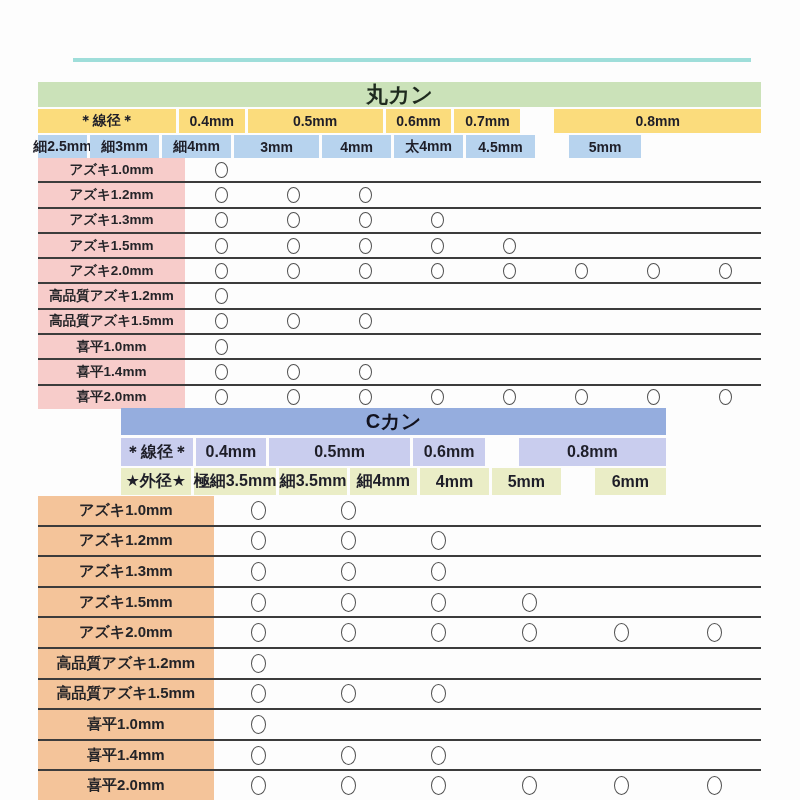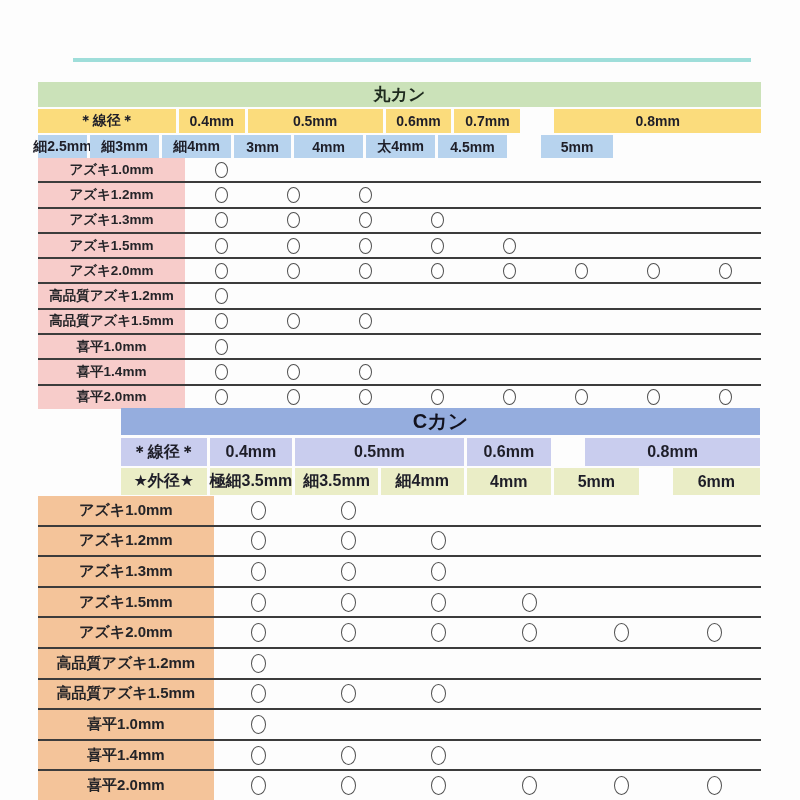--- a/index.html
+++ b/index.html
@@ -22,30 +22,30 @@
   .trow:not(:last-child){border-bottom:2px solid #3C3C3C;}
   .rlabel{display:flex;align-items:center;justify-content:center;font-weight:700;color:#242428;
           box-sizing:border-box;white-space:nowrap;}
   .ccell{display:flex;align-items:center;justify-content:center;box-sizing:border-box;}
   .circ{border-radius:50%;background:#fff;box-sizing:border-box;}
   .circ1{width:13px;height:16px;border:1.6px solid #4F4F4F;}
   .circ2{width:15px;height:19px;border:1.8px solid #4F4F4F;}
 
   
   #t1{position:absolute;left:38px;top:82px;width:723px;}
-  .bar1{height:25px;background:#CBE2B9;font-size:17px;color:#1E2A1E;margin-bottom:2px;}
+  .bar1{height:25px;background:#CBE2B9;font-size:22px;color:#1E2A1E;margin-bottom:2px;}
   .wire1{height:24px;margin-bottom:2px;}
   .wire1 .hcell{background:#FBDC7C;font-size:14px;}
   .outer1{height:23px;}
   .outer1 .hcell{background:#B7D3EE;font-size:14px;}
   #t1-body{height:251px;}
   #t1-body .rlabel{background:#F7CCCA;font-size:13.5px;}
 
   
-  #t2h{position:absolute;left:121px;top:408px;width:639px;}
+  #t2h{position:absolute;left:121px;top:408px;width:545px;}
   .bar2{height:27px;background:#95ADDE;font-size:20px;color:#12121E;margin-bottom:3px;}
   .wire2{height:28px;margin-bottom:2px;}
   .wire2 .hcell{background:#C9CDEE;font-size:16px;}
   .outer2{height:27px;}
   .outer2 .hcell{background:#EAEDC6;font-size:16px;}
   #t2b{position:absolute;left:38px;top:496px;width:723px;height:304px;}
   #t2b .rlabel{background:#F4C49A;font-size:15px;}
 </style>
 </head>
 <body>
@@ -61,21 +61,21 @@
         <div class="hcell" style="width: 72px;">0.4mm</div>
         <div class="hcell" style="width: 144px;">0.5mm</div>
         <div class="hcell" style="width: 72px;">0.6mm</div>
         <div class="hcell" style="width: 72px;">0.7mm</div>
         <div class="hcell" style="width: 216px;">0.8mm</div>
       </div>
     <div id="t1-outer" class="hrow outer1">
         <div class="hcell" style="width: 52px;">細2.5mm</div>
         <div class="hcell" style="width: 72px;">細3mm</div>
         <div class="hcell" style="width: 72px;">細4mm</div>
-        <div class="hcell" style="width: 60px;">3mm</div>
+        <div class="hcell" style="width: 88px;">3mm</div>
         <div class="hcell" style="width: 72px;">4mm</div>
         <div class="hcell" style="width: 72px;">太4mm</div>
         <div class="hcell" style="width: 72px;">4.5mm</div>
         <div class="hcell" style="width: 72px;">5mm</div>
       </div>
     <div id="t1-body" class="tbody">
         <div class="trow">
           <div class="rlabel" style="width: 147px;">アズキ1.0mm</div>
           <div class="ccell" style="width: 72px;">
             <div class="circ circ1"></div>

